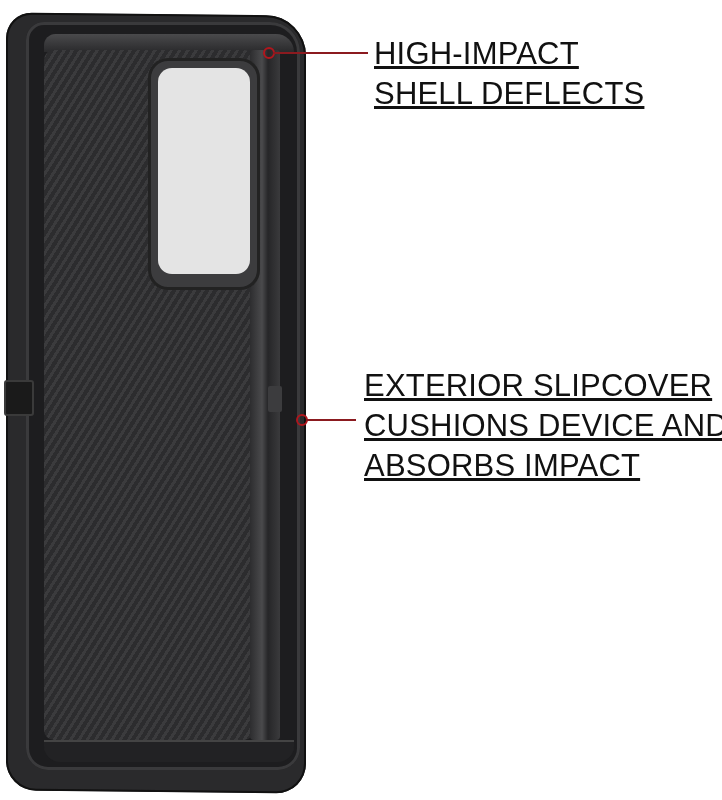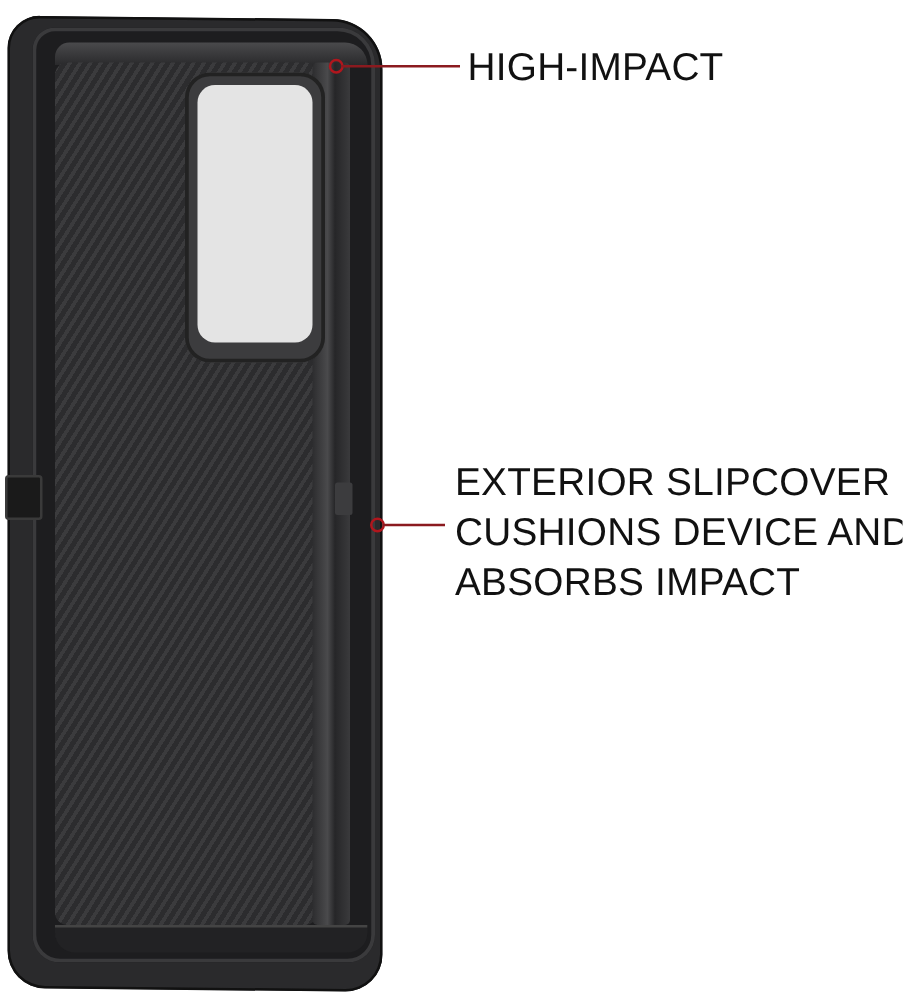--- a/index.html
+++ b/index.html
@@ -10,21 +10,21 @@
     background:repeating-linear-gradient(-58deg,#3b3b3d 0 3px,#2c2c2e 3px 7px);}
   .side-rail{position:absolute;left:250px;top:50px;width:30px;height:690px;background:linear-gradient(90deg,#2d2d2f,#4a4a4c 40%,#262628 60%,#3a3a3c);border-radius:4px;}
   .bottom-lip{position:absolute;left:44px;top:740px;width:250px;height:22px;background:#222224;border-radius:0 0 16px 16px;box-shadow:inset 0 2px 0 #444;}
   .top-lip{position:absolute;left:44px;top:34px;width:250px;height:18px;background:linear-gradient(#4a4a4c,#2a2a2c);border-radius:14px 22px 0 0;}
   .camera-frame{position:absolute;left:148px;top:58px;width:112px;height:232px;background:#3c3c3e;border-radius:20px;box-shadow:inset 0 0 0 3px #222;}
   .camera-window{position:absolute;left:158px;top:68px;width:92px;height:206px;background:#e4e4e4;border-radius:14px;}
   .clip-left{position:absolute;left:4px;top:380px;width:26px;height:32px;background:#1a1a1a;border:2px solid #3a3a3a;border-radius:3px;}
   .clip-right{position:absolute;left:268px;top:386px;width:14px;height:26px;background:#3c3c3e;border-radius:2px;}
   .pointer{position:absolute;height:2px;background:#8b1a1f;}
   .dot{position:absolute;width:8px;height:8px;border:2px solid #b0161d;border-radius:50%;background:transparent;}
-  .label{position:absolute;color:#111;font-size:31px;line-height:40px;letter-spacing:0.2px;text-transform:uppercase;}
+  .label{position:absolute;color:#111;font-size:31px;line-height:40px;letter-spacing:0.2px;text-transform:uppercase;text-decoration:underline;}
   .label div{white-space:nowrap;}
 </style>
 </head>
 <body>
 
 <div>
   <div class="case-outer"></div>
   <div class="case-rim"></div>
   <div class="top-lip"></div>
   <div class="case-inner"></div>
@@ -37,19 +37,20 @@
 </div>
 
 <div class="dot" style="left:263px;top:47px;"></div>
 <div class="pointer" style="left:273px;top:52px;width:95px;"></div>
 
 <div class="dot" style="left:296px;top:414px;"></div>
 <div class="pointer" style="left:306px;top:419px;width:50px;"></div>
 
 <div class="label" style="left:374px;top:34px;">
   <div>HIGH-IMPACT</div>
+  <div>SHELL DEFLECTS</div>
 </div>
 
 <div class="label" style="left:364px;top:366px;">
   <div>EXTERIOR SLIPCOVER</div>
   <div>CUSHIONS DEVICE AND</div>
   <div>ABSORBS IMPACT</div>
 </div>
 
 </body></html>

